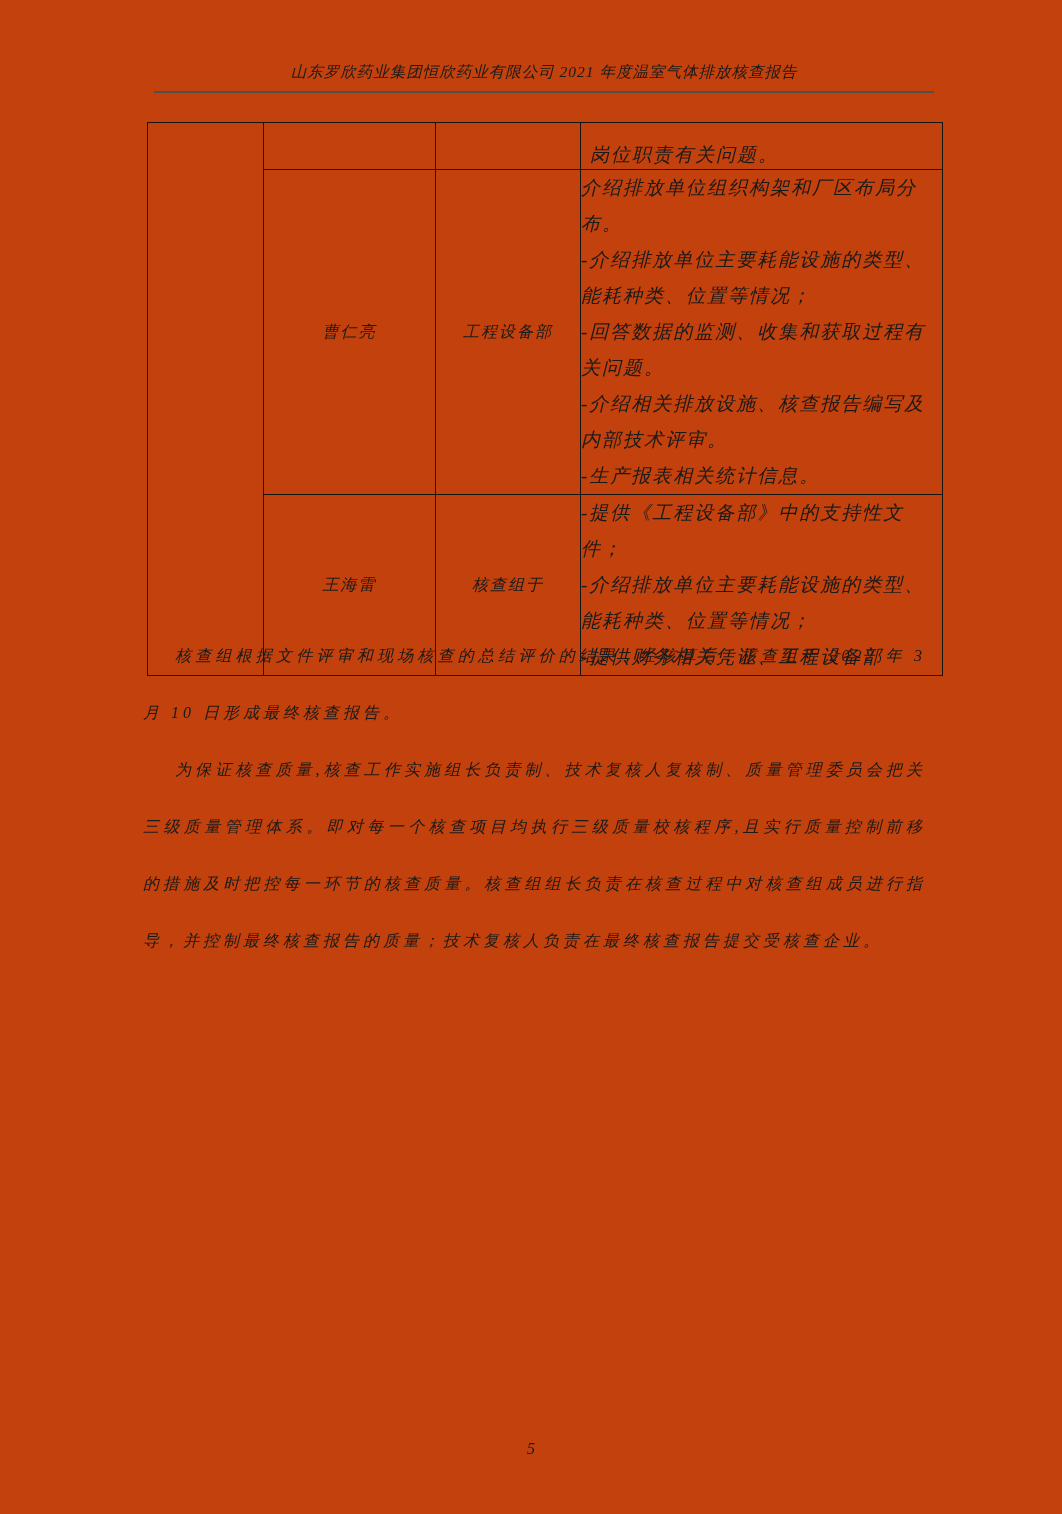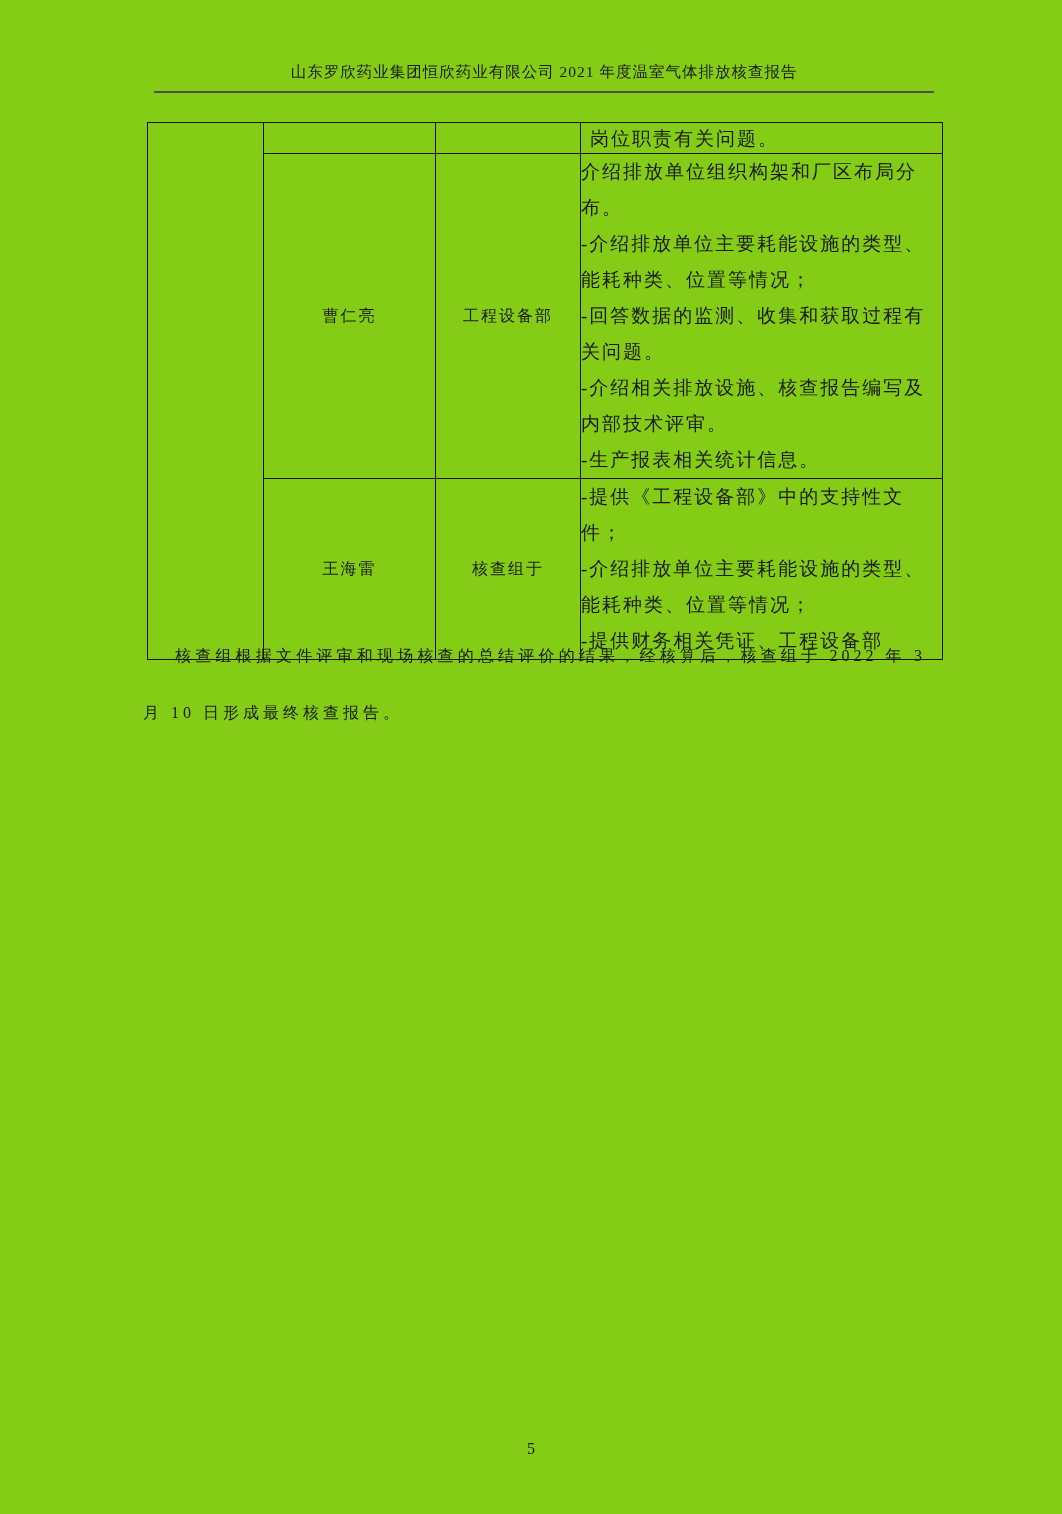--- a/index.html
+++ b/index.html
@@ -1,23 +1,24 @@
 <!DOCTYPE html>
 <html><head>
 <meta charset="utf-8">
 <style>
   html, body { margin: 0; padding: 0; background: #ffffff; }
   .page {
     position: relative;
     width: 1062px;
     height: 1514px;
-    background: #84cc16;
+    background: #c2410c;
     color: #1a1a1a;
     font-family: "Liberation Serif", "DejaVu Serif", serif;
     overflow: hidden;
+    font-style: italic;
   }
 
   
   .doc-header {
     position: absolute;
     left: 154px;
     top: 62px;
     width: 780px;
     text-align: center;
     font-size: 15.5px;
@@ -49,21 +50,21 @@
     font-size: 16px;
     letter-spacing: 2px;
   }
   td.c-duty {
     vertical-align: middle;
     font-size: 19px;
     line-height: 36px;
     letter-spacing: 2px;
     padding: 3px 6px 3px 9px;
   }
-  tr.row-1 td.c-duty { line-height: 26px; padding: 3px 6px 1px 9px; }
+  tr.row-1 td.c-duty { line-height: 26px; padding: 19px 6px 1px 9px; }
   td.c-duty .duty-line { text-align: left; }
 
   
   .section-heading {
     position: absolute;
     left: 155px;
     top: 575px;
     margin: 0;
     font-size: 23px;
     font-weight: bold;
@@ -143,19 +144,20 @@
           <div class="duty-line">-介绍排放单位主要耗能设施的类型、能耗种类、位置等情况；</div>
           <div class="duty-line">-提供财务相关凭证、工程设备部</div>
         </td>
       </tr>
     </tbody>
   </table>
 
 
   <div class="body-text">
     <p>核查组根据文件评审和现场核查的总结评价的结果，经核算后，核查组于 2022 年 3 月 10 日形成最终核查报告。</p>
+    <p>为保证核查质量,核查工作实施组长负责制、技术复核人复核制、质量管理委员会把关三级质量管理体系。即对每一个核查项目均执行三级质量校核程序,且实行质量控制前移的措施及时把控每一环节的核查质量。核查组组长负责在核查过程中对核查组成员进行指导，并控制最终核查报告的质量；技术复核人负责在最终核查报告提交受核查企业。</p>
   </div>
 
   <div class="page-footer">
     <span>5</span>
   </div>
 
 </div>
 
 </body></html>

